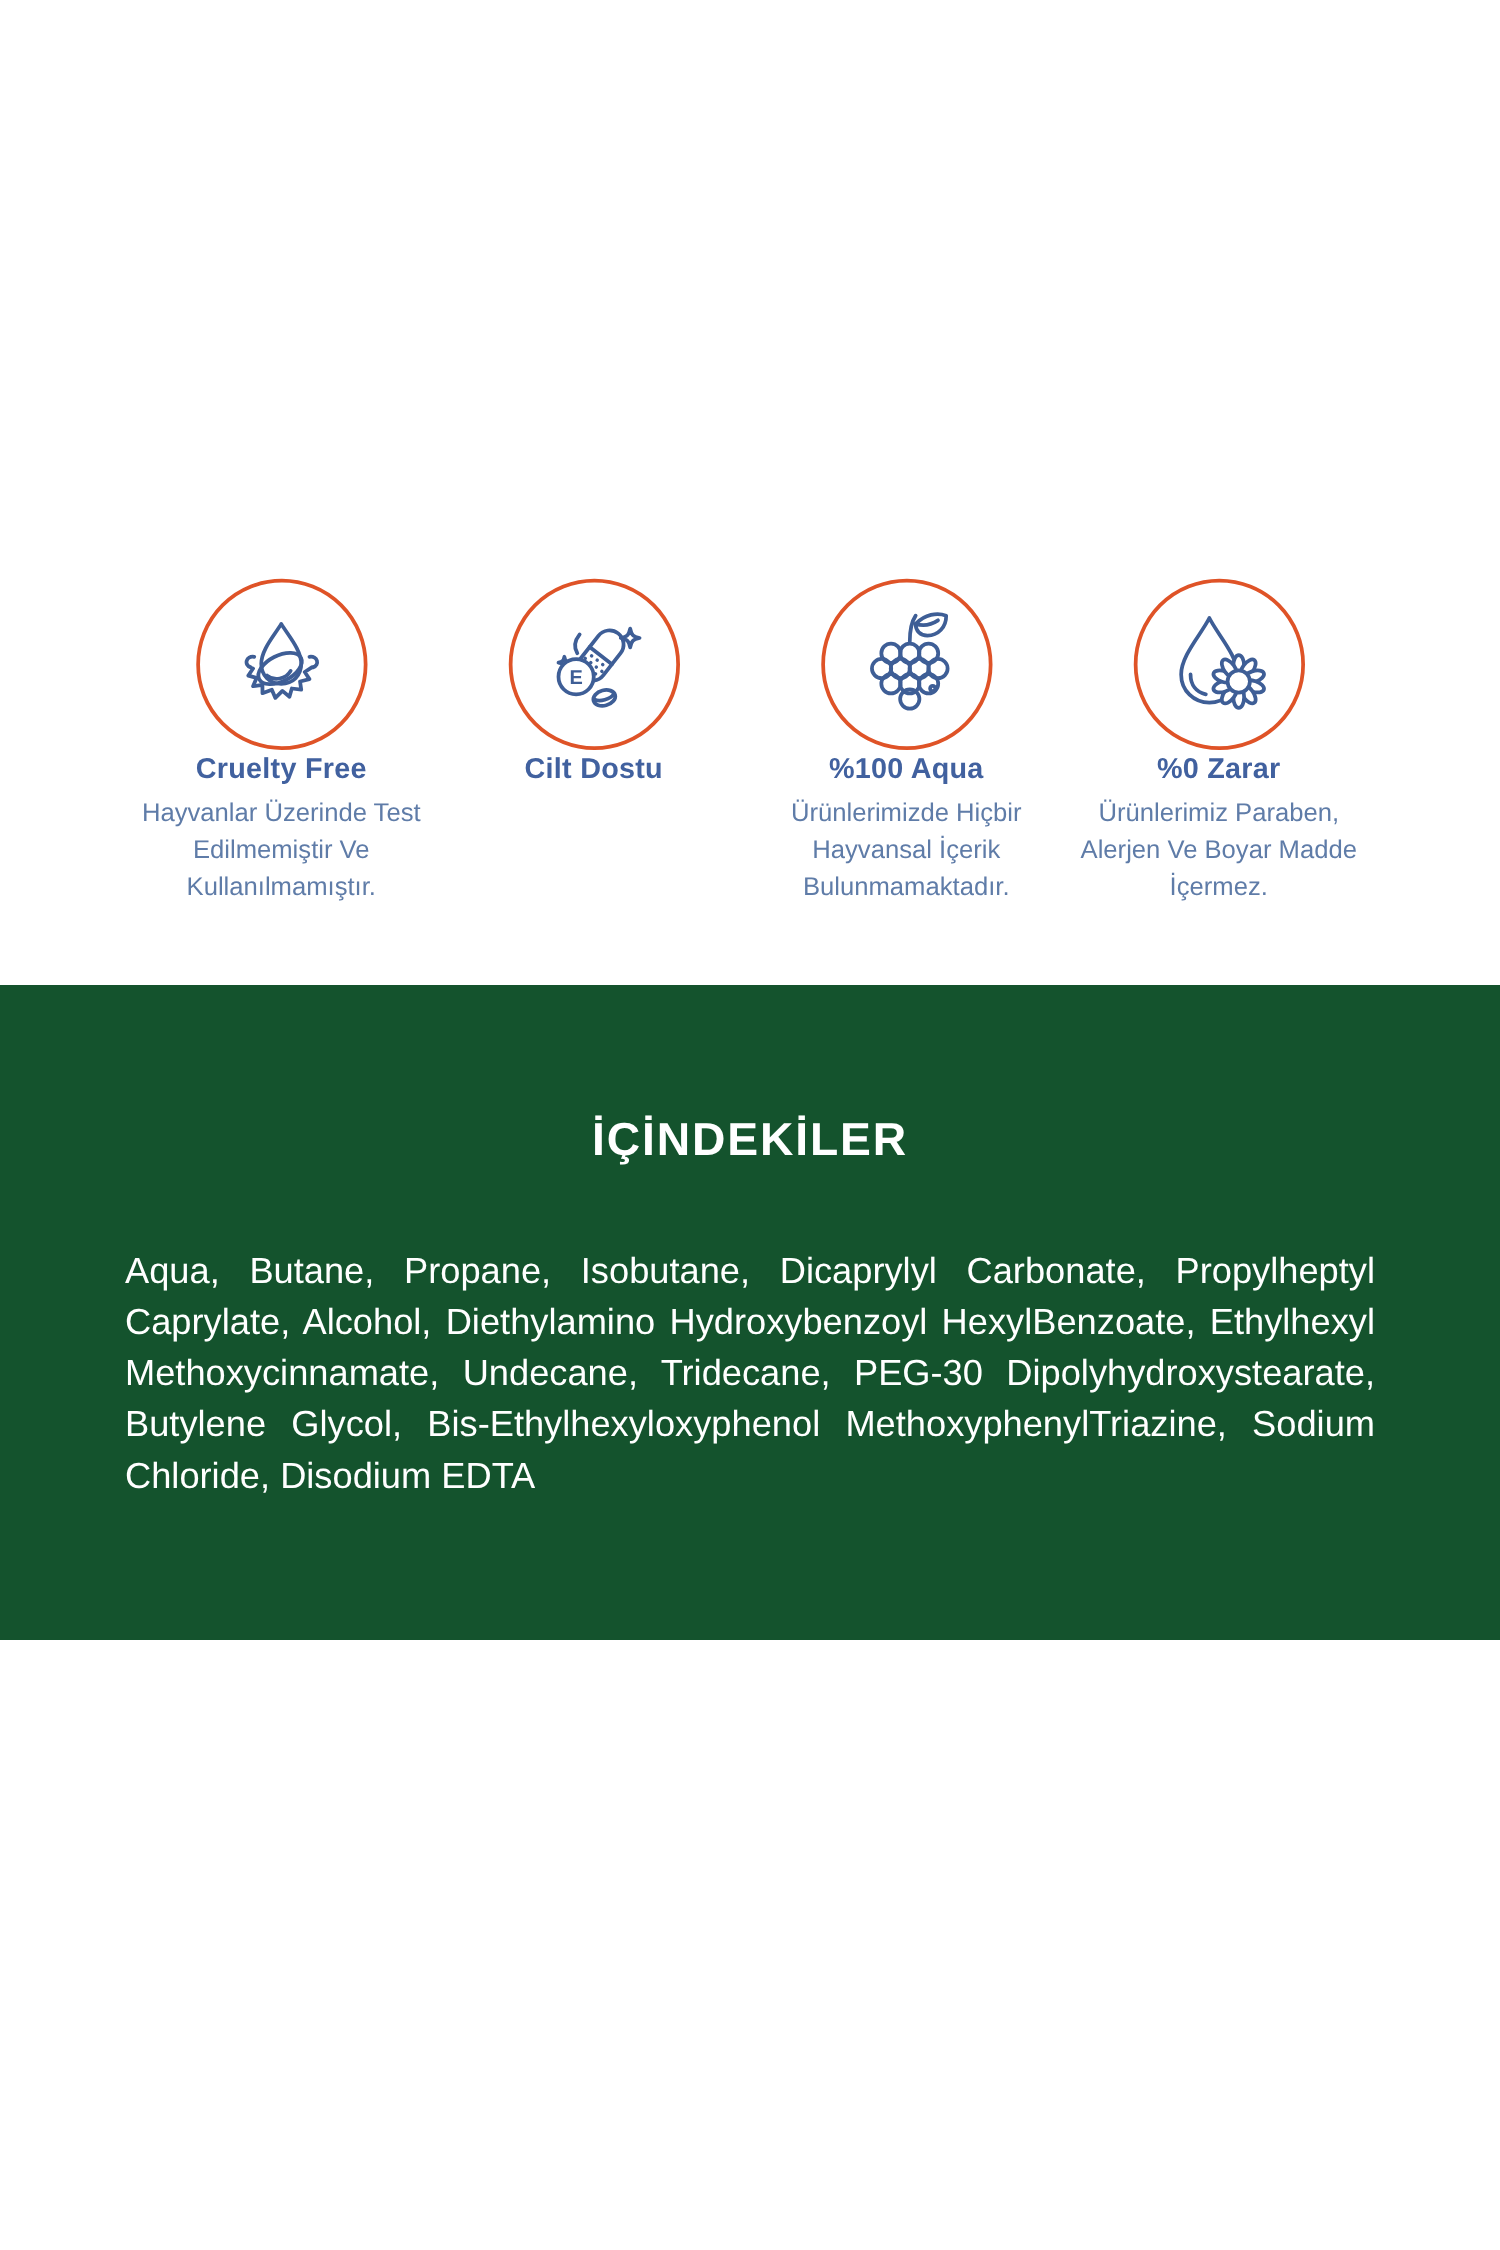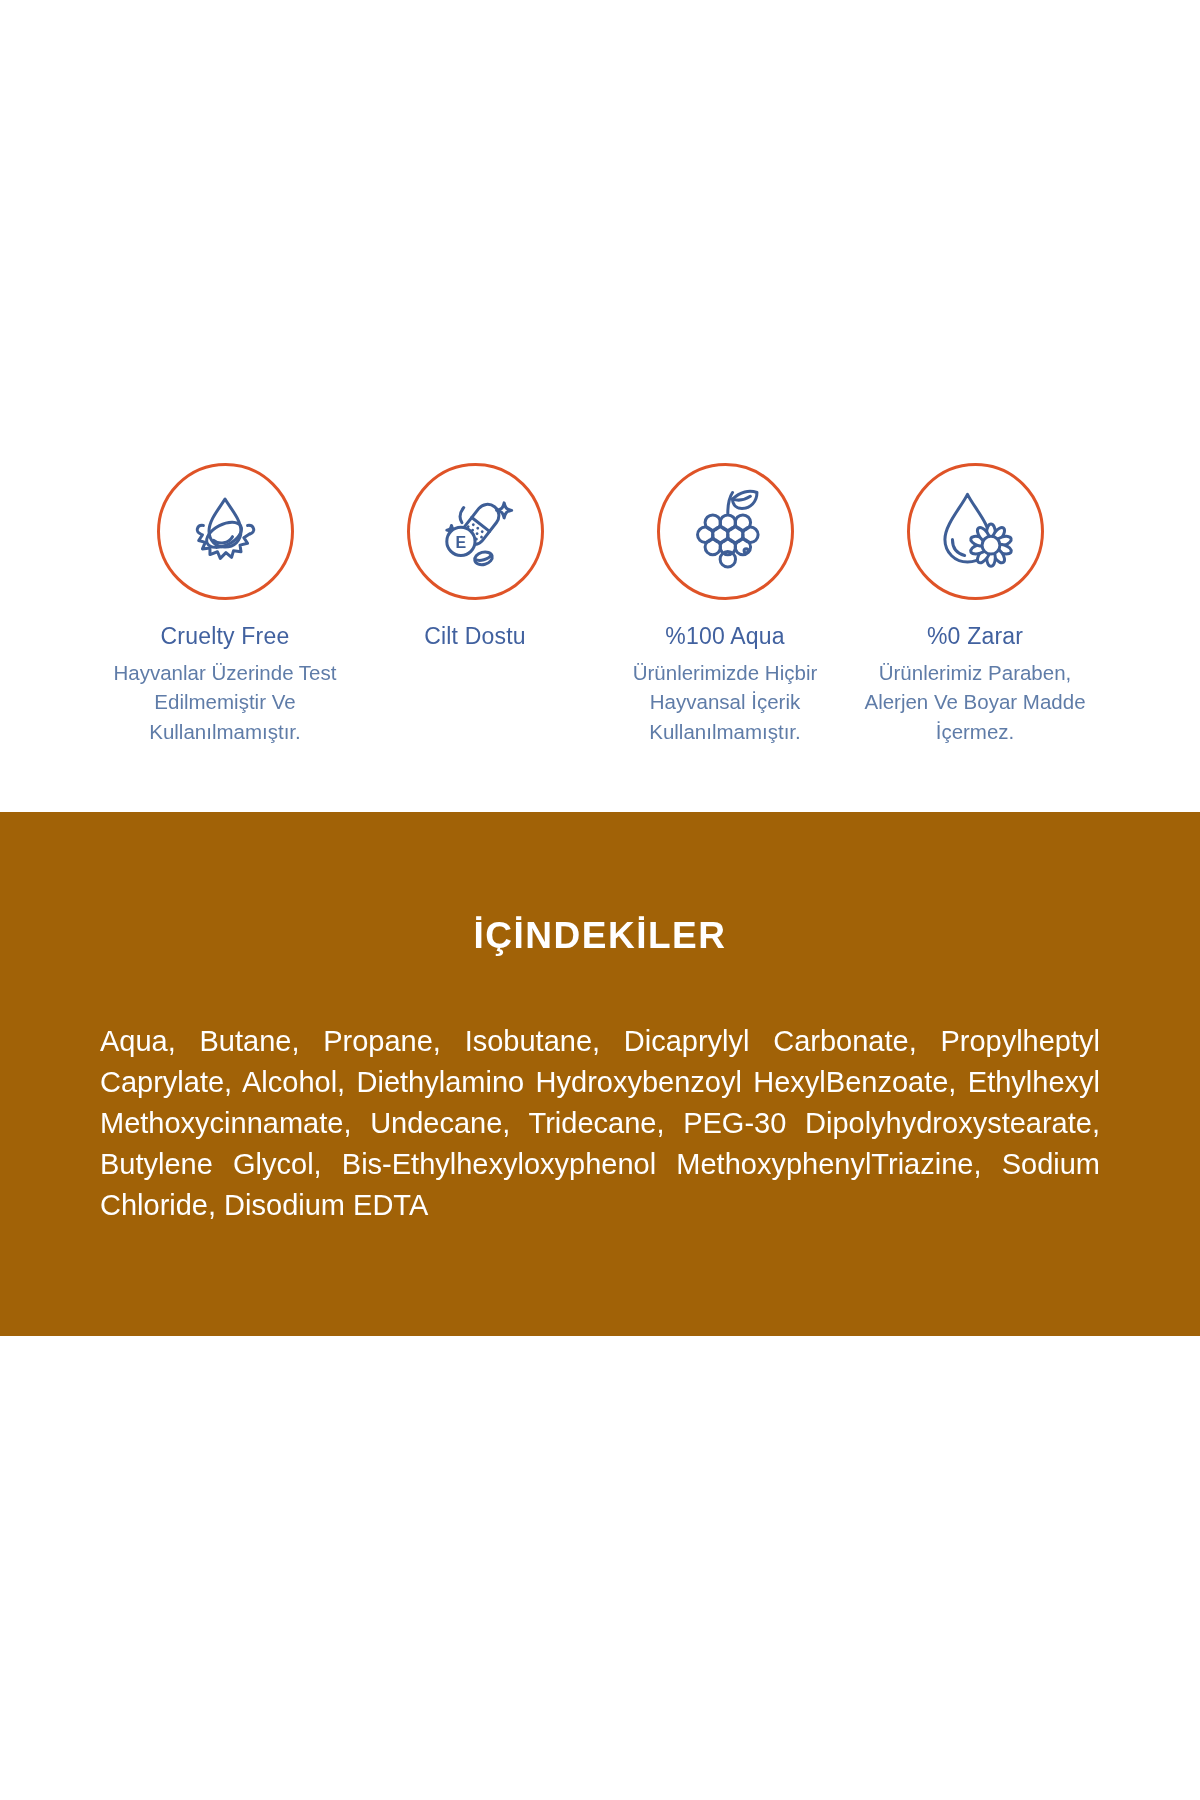--- a/index.html
+++ b/index.html
@@ -23,36 +23,36 @@
   }
   .badge {
     width:137px; height:137px;
     border:3px solid #DF5327;
     border-radius:50%;
     display:flex; align-items:center; justify-content:center;
     background:#ffffff;
   }
   .badge svg { width:94px; height:94px; display:block; }
   .feature-title {
-    margin-top:24px;
-    font-size:23px; font-weight:normal; color:#41619F;
+    margin-top:2px;
+    font-size:23px; font-weight:bold; color:#41619F;
     letter-spacing:0.2px;
     line-height:1.1;
   }
   .feature-desc {
     margin-top:9px;
     font-size:20.5px; color:#5F7CA8;
     line-height:1.42;
     padding:0 2px;
   }
   
   .panel {
-    position:absolute; top:812px; left:0;
+    position:absolute; top:788px; left:0;
     width:1200px; height:524px;
-    background:#a16207;
+    background:#14532d;
     color:#ffffff;
   }
   .panel-title {
     padding-top:104px;
     text-align:center;
     font-size:37px; font-weight:bold;
     letter-spacing:1.5px;
     line-height:1.1;
   }
   .panel-text {
@@ -149,21 +149,21 @@
               <circle cx="77" cy="53" r="8.2"></circle>
             <circle cx="37" cy="66" r="8.2"></circle>
               <circle cx="53" cy="66" r="8.2"></circle>
               <circle cx="69" cy="66" r="8.2"></circle>
             <circle cx="53" cy="79" r="8.2"></circle>
             <circle cx="72.5" cy="70" r="2.2"></circle>
           </g>
         </svg>
       </div>
       <div class="feature-title">%100 Aqua</div>
-      <div class="feature-desc">Ürünlerimizde Hiçbir Hayvansal İçerik Kullanılmamıştır.</div>
+      <div class="feature-desc">Ürünlerimizde Hiçbir Hayvansal İçerik Bulunmamaktadır.</div>
     </div>
 
     <div class="feature">
       <div class="badge">
         <svg viewBox="0 0 100 100">
           <g class="ic">
             <path d="M42,10 C35,24 18,42 18,58 C18,72 29,82 42,82 C55,82 66,72 66,58 C66,42 49,24 42,10 Z"></path>
             <path d="M26,58 C26,67 31,73 39,75"></path>
           </g>
           <g class="ic">

